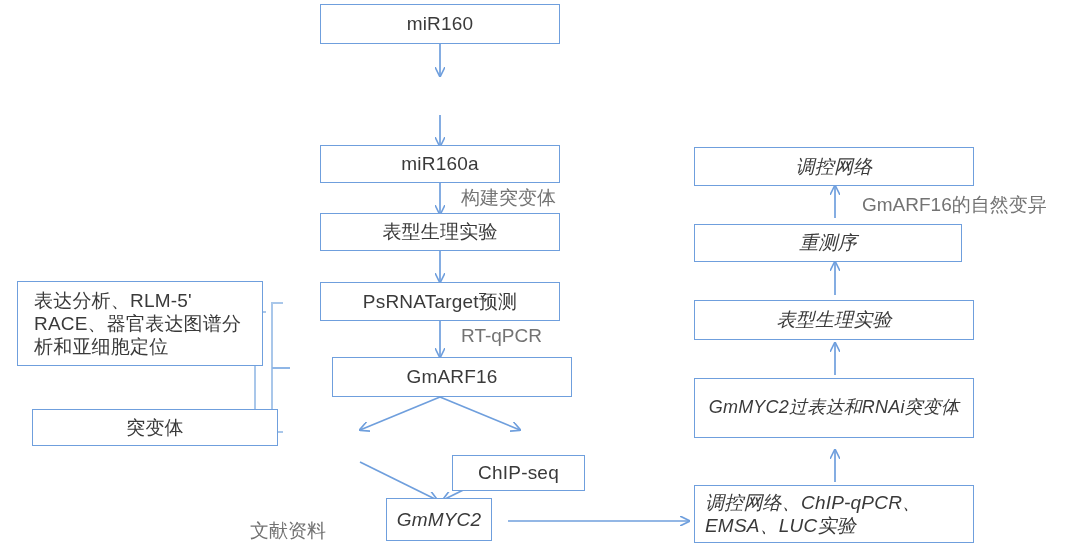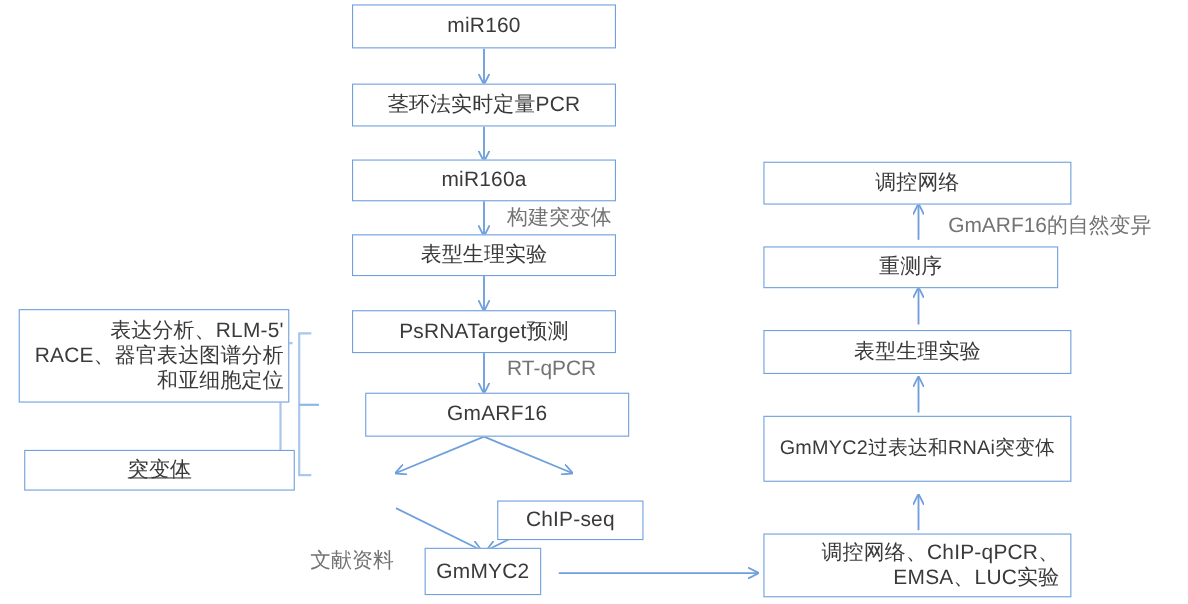--- a/index.html
+++ b/index.html
@@ -17,27 +17,27 @@
   }
   .box {
     position: absolute;
     box-sizing: border-box;
     border: 1.6px solid #6f9fdd;
     background: #ffffff;
     color: #3a3a3a;
     display: flex;
     align-items: center;
     justify-content: center;
-    text-align: right;
+    text-align: left;
     line-height: 1.22;
     font-size: 19px;
     letter-spacing: 0.2px;
     z-index: 3;
   }
-  .box.rounded { border-radius: 0; }
+  .box.rounded { border-radius: 0; font-style: italic; }
   .box.small { font-size: 18px; }
   .label {
     position: absolute;
     color: #737373;
     font-size: 19px;
     white-space: nowrap;
     z-index: 4;
   }
   .svg-layer {
     position: absolute;
@@ -87,23 +87,20 @@
     </g>
     <g stroke="#a9c7ea" stroke-width="2" fill="none">
       <path d="M 266 312 L 255 312 L 255 425 L 266 425"></path>
     </g>
   </svg>
 
   <div class="box" style="left:320px; top:4px; width:240px; height:40px;">
     <span>miR160</span>
   </div>
 
-  <div class="box" style="left:320px; top:76px; width:240px; height:39px;">
-    <span>茎环法实时定量PCR</span>
-  </div>
 
   <div class="box" style="left:320px; top:145px; width:240px; height:38px;">
     <span>miR160a</span>
   </div>
 
   <div class="box" style="left:320px; top:213px; width:240px; height:38px;">
     <span>表型生理实验</span>
   </div>
 
   <div class="box" style="left:320px; top:282px; width:240px; height:39px;">
@@ -116,25 +113,25 @@
 
 
   <div class="box" style="left:452px; top:428px; width:133px; height:36px;margin-top:27px;">
     <span>ChIP-seq</span>
   </div>
 
   <div class="box rounded" style="left:386px; top:498px; width:106px; height:43px;">
     <span>GmMYC2</span>
   </div>
 
-  <div class="box" style="left:17px; top:281px; width:246px; height:85px; padding:0 4px;">
+  <div class="box" style="left:17px; top:281px; width:246px; height:85px; padding:0 16px;">
     <span>表达分析、RLM-5' RACE、器官表达图谱分析和亚细胞定位</span>
   </div>
 
-  <div class="box" style="left:22px; top:409px; width:246px; height:37px;text-decoration:underline;">
+  <div class="box" style="left:32px; top:409px; width:246px; height:37px;">
     <span>突变体</span>
   </div>
 
   <div class="box rounded" style="left:694px; top:147px; width:280px; height:39px;">
     <span>调控网络</span>
   </div>
 
   <div class="box rounded" style="left:694px; top:224px; width:268px; height:38px;">
     <span>重测序</span>
   </div>
@@ -148,17 +145,17 @@
   </div>
 
   <div class="box rounded" style="left:694px; top:485px; width:280px; height:58px; padding:0 10px;">
     <span>调控网络、ChIP-qPCR、EMSA、LUC实验</span>
   </div>
 
   <div class="label" style="left:461px; top:185px;">构建突变体</div>
 
   <div class="label" style="left:461px; top:325px;">RT-qPCR</div>
 
-  <div class="label" style="left:250px; top:496px;margin-left:32px;">文献资料</div>
+  <div class="label" style="left:250px; top:518px;">文献资料</div>
 
   <div class="label" style="left:862px; top:192px;">GmARF16的自然变异</div>
 
 </div>
 
 </body></html>

